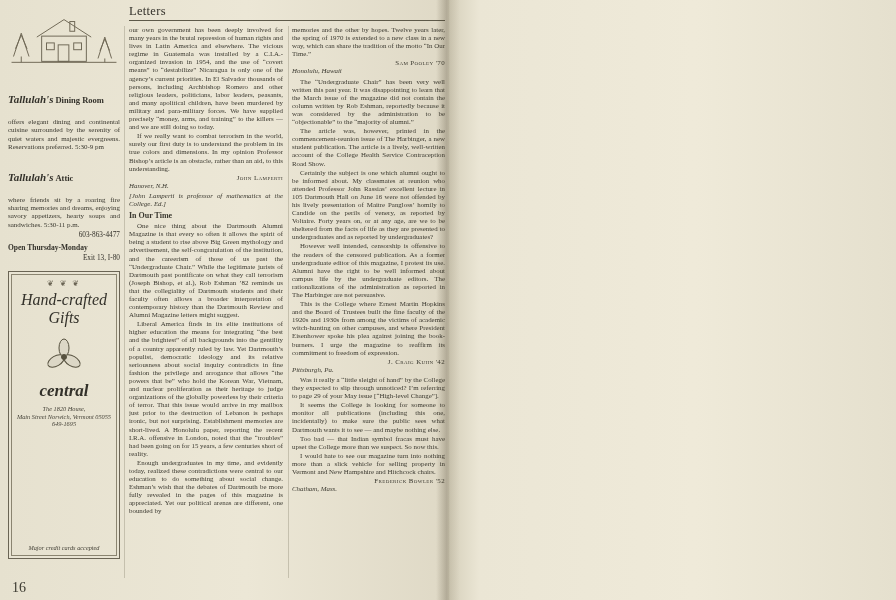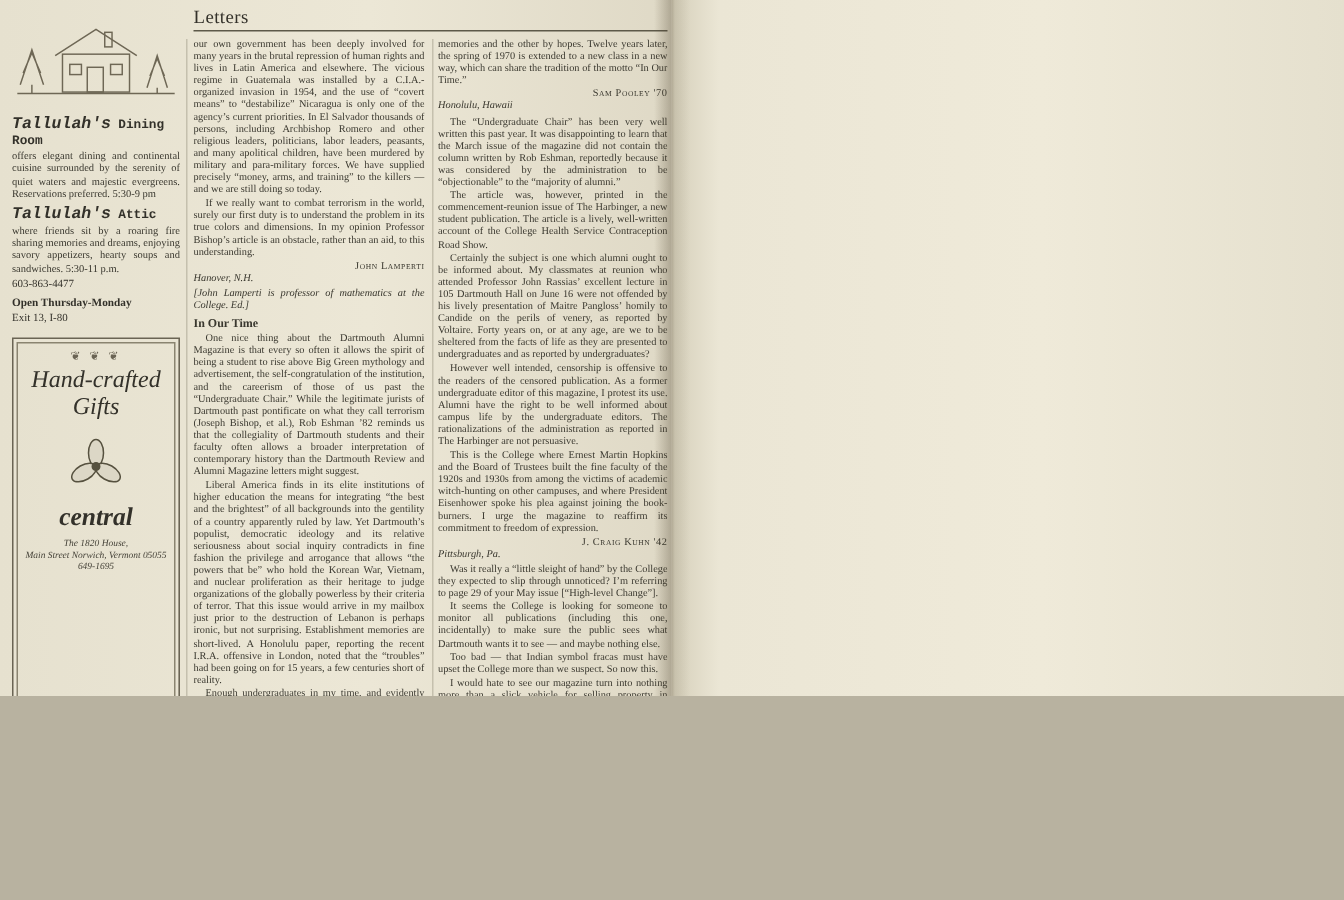--- a/index.html
+++ b/index.html
@@ -1,42 +1,42 @@
 <!DOCTYPE html>
 <html><head>
 <meta charset="utf-8">
 <style>
   * { margin:0; padding:0; box-sizing:border-box; }
   html,body { width:896px; height:600px; overflow:hidden; background:#b8b2a0; }
   #stage {
-    position:relative; width:896px; height:464px; overflow:hidden;
+    position:relative; width:896px; height:600px; overflow:hidden;
     background:#fdba74; color:#33312a;
     font-family:"Liberation Serif","DejaVu Serif",serif;
   }
   .page-left  { position:absolute; left:0; top:0; width:448px; height:600px;
     background:linear-gradient(90deg,#e6e1cf 0%,#ece7d6 55%,#dfd9c6 100%); }
   .page-right { position:absolute; left:448px; top:0; width:448px; height:600px;
     background:linear-gradient(90deg,#d5cfba 0%,#ebe6d5 7%,#efead9 55%,#e5e0ce 100%); }
   .gutter { position:absolute; left:436px; top:0; width:24px; height:600px; z-index:6; pointer-events:none;
     background:linear-gradient(90deg,rgba(71,60,38,0) 0%,rgba(71,60,38,0.30) 46%,rgba(71,60,38,0.10) 58%,rgba(71,60,38,0) 100%); }
 
   
   .letters-header { position:absolute; left:129px; top:4px; font-size:12.5px; letter-spacing:0.3px; }
   .letters-rule { position:absolute; left:129px; top:20px; width:316px; border-top:1px solid #5d5949; }
   .vrule { position:absolute; top:26px; height:552px; border-left:1px solid rgba(90,85,65,0.25); }
   .vr1 { left:124px; } .vr2 { left:288px; }
 
   .adcol { position:absolute; left:8px; top:6px; width:112px; }
   .lodge { display:block; width:112px; height:68px; }
-  .tal-line { font-size:8px; margin-top:3px;font-family:Liberation Mono, monospace; }
+  .tal-line { font-size:8px; margin-top:19px; }
   .tal-script { font-style:italic; font-weight:bold; font-size:11px; }
   .tal-bold { font-weight:bold; font-size:8.5px; }
-  .tal-body { font-size:7px; line-height:8.4px; text-align:justify; margin-top:1px; color:#3a382f; }
+  .tal-body { font-size:7px; line-height:8.4px; text-align:justify; margin-top:13px; color:#3a382f; }
   .tal-center { text-align:left; font-weight:bold; font-size:7.5px; margin-top:4px; }
-  .tal-phone { text-align:left; font-size:7.3px; margin-top:1px; }
+  .tal-phone { text-align:right; font-size:7.3px; margin-top:1px; }
 
   .trillium-box { margin-top:9px; border:1px solid #6a6454; position:relative; text-align:center;
     height:288px; padding:7px 6px 6px;
     box-shadow: inset 0 0 0 2px #e9e4d3, inset 0 0 0 3px #8a8470; }
   .tri-orn { font-size:8px; color:#6a6454; letter-spacing:2px; }
   .tri-head { font-style:italic; font-size:16px; margin-top:3px; }
   .tri-flower { display:block; margin:10px auto 4px; }
   .tri-name { font-style:italic; font-weight:bold; font-size:17px; }
   .tri-addr { font-size:6.3px; line-height:7.6px; margin-top:4px; font-style:italic; color:#454238; }
   .tri-note { position:absolute; bottom:7px; left:0; right:0; font-size:6.3px; font-style:italic; color:#454238; }

